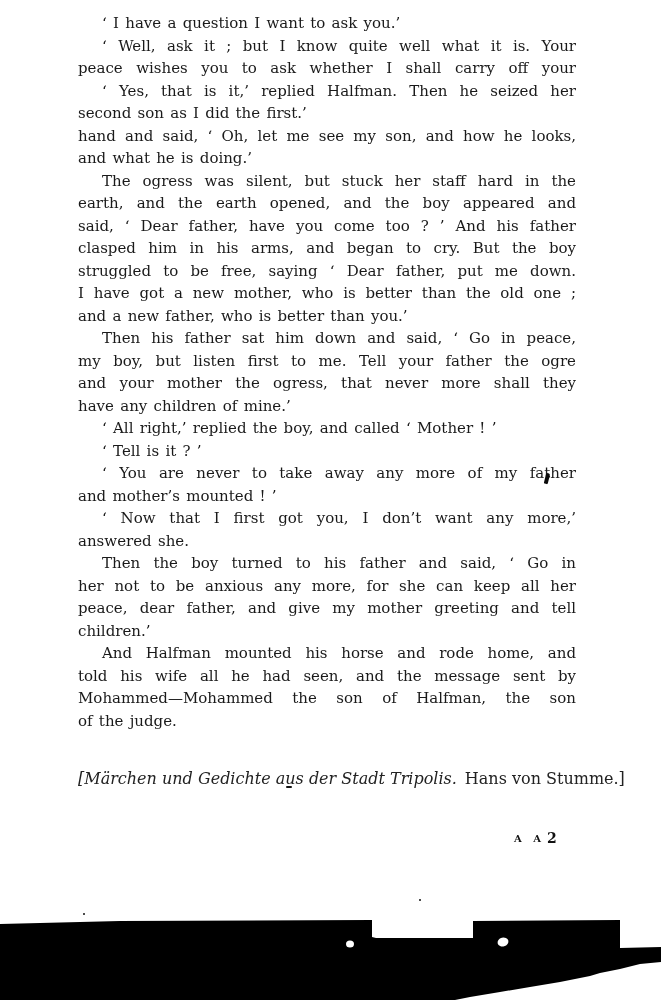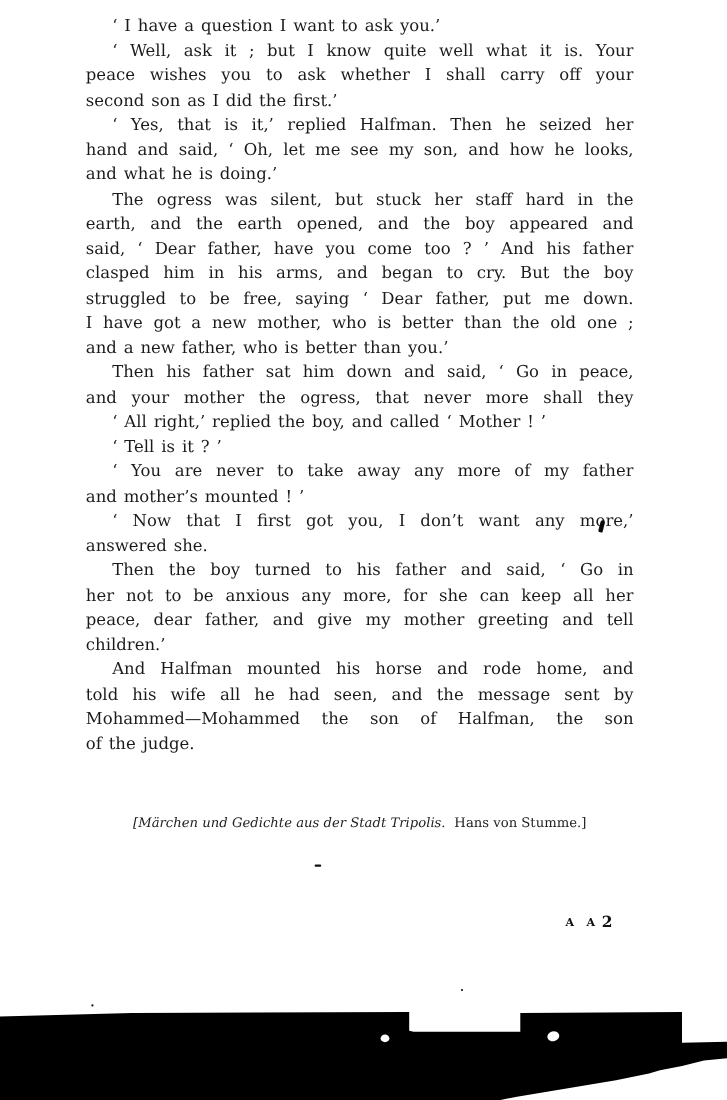--- a/index.html
+++ b/index.html
@@ -27,24 +27,24 @@
     text-align: justify;
     text-align-last: justify;
     word-spacing: 1.5px;
     color: #1a1a1a;
   }
   .line.last { text-align-last: left; }
   .line.indent { text-indent: 24px; }
   .citation {
     position: absolute;
     left: 78px;
-    top: 741px;
+    top: 771px;
     width: 498px;
     text-align: center;
-    font-size: 12px;
+    font-size: 16px;
     line-height: 15px;
     color: #222222;
     white-space: nowrap;
   }
   .citation .cite-title { font-style: italic; }
   .citation .cite-author { font-style: normal; padding-left: 8px; }
   .signature {
     position: absolute;
     left: 514px;
     top: 828px;
@@ -91,33 +91,35 @@
 </style>
 </head>
 <body>
 
 <div class="page" style="background: rgb(255, 255, 255); color: rgb(26, 26, 26);">
 
   <div class="text-block">
       <div class="line indent last">‘ I have a question I want to ask you.’</div>
       <div class="line indent">‘ Well, ask it ; but I know quite well what it is.  Your</div>
       <div class="line">peace wishes you to ask whether I shall carry off your</div>
+      <div class="line indent">‘ Yes, that is it,’ replied Halfman.  Then he seized her</div>
       <div class="line last">second son as I did the first.’</div>
-      <div class="line indent">‘ Yes, that is it,’ replied Halfman.  Then he seized her</div>
       <div class="line">hand and said, ‘ Oh, let me see my son, and how he looks,</div>
       <div class="line last">and what he is doing.’</div>
       <div class="line indent">The ogress was silent, but stuck her staff hard in the</div>
       <div class="line">earth, and the earth opened, and the boy appeared and</div>
       <div class="line">said, ‘ Dear father, have you come too ? ’ And his father</div>
       <div class="line">clasped him in his arms, and began to cry.  But the boy</div>
       <div class="line">struggled to be free, saying ‘ Dear father, put me down.</div>
       <div class="line">I have got a new mother, who is better than the old one ;</div>
       <div class="line last">and a new father, who is better than you.’</div>
       <div class="line indent">Then his father sat him down and said, ‘ Go in peace,</div>
+      <div class="line">my boy, but listen first to me.  Tell your father the ogre</div>
       <div class="line">and your mother the ogress, that never more shall they</div>
+      <div class="line last">have any children of mine.’</div>
       <div class="line indent last">‘ All right,’ replied the boy, and called ‘ Mother ! ’</div>
       <div class="line indent last">‘ Tell is it ? ’</div>
       <div class="line indent">‘ You are never to take away any more of my father</div>
       <div class="line last">and mother’s mounted ! ’</div>
       <div class="line indent">‘ Now that I first got you, I don’t want any more,’</div>
       <div class="line last">answered she.</div>
       <div class="line indent">Then the boy turned to his father and said, ‘ Go in</div>
       <div class="line">her not to be anxious any more, for she can keep all her</div>
       <div class="line">peace, dear father, and give my mother greeting and tell</div>
       <div class="line last">children.’</div>

